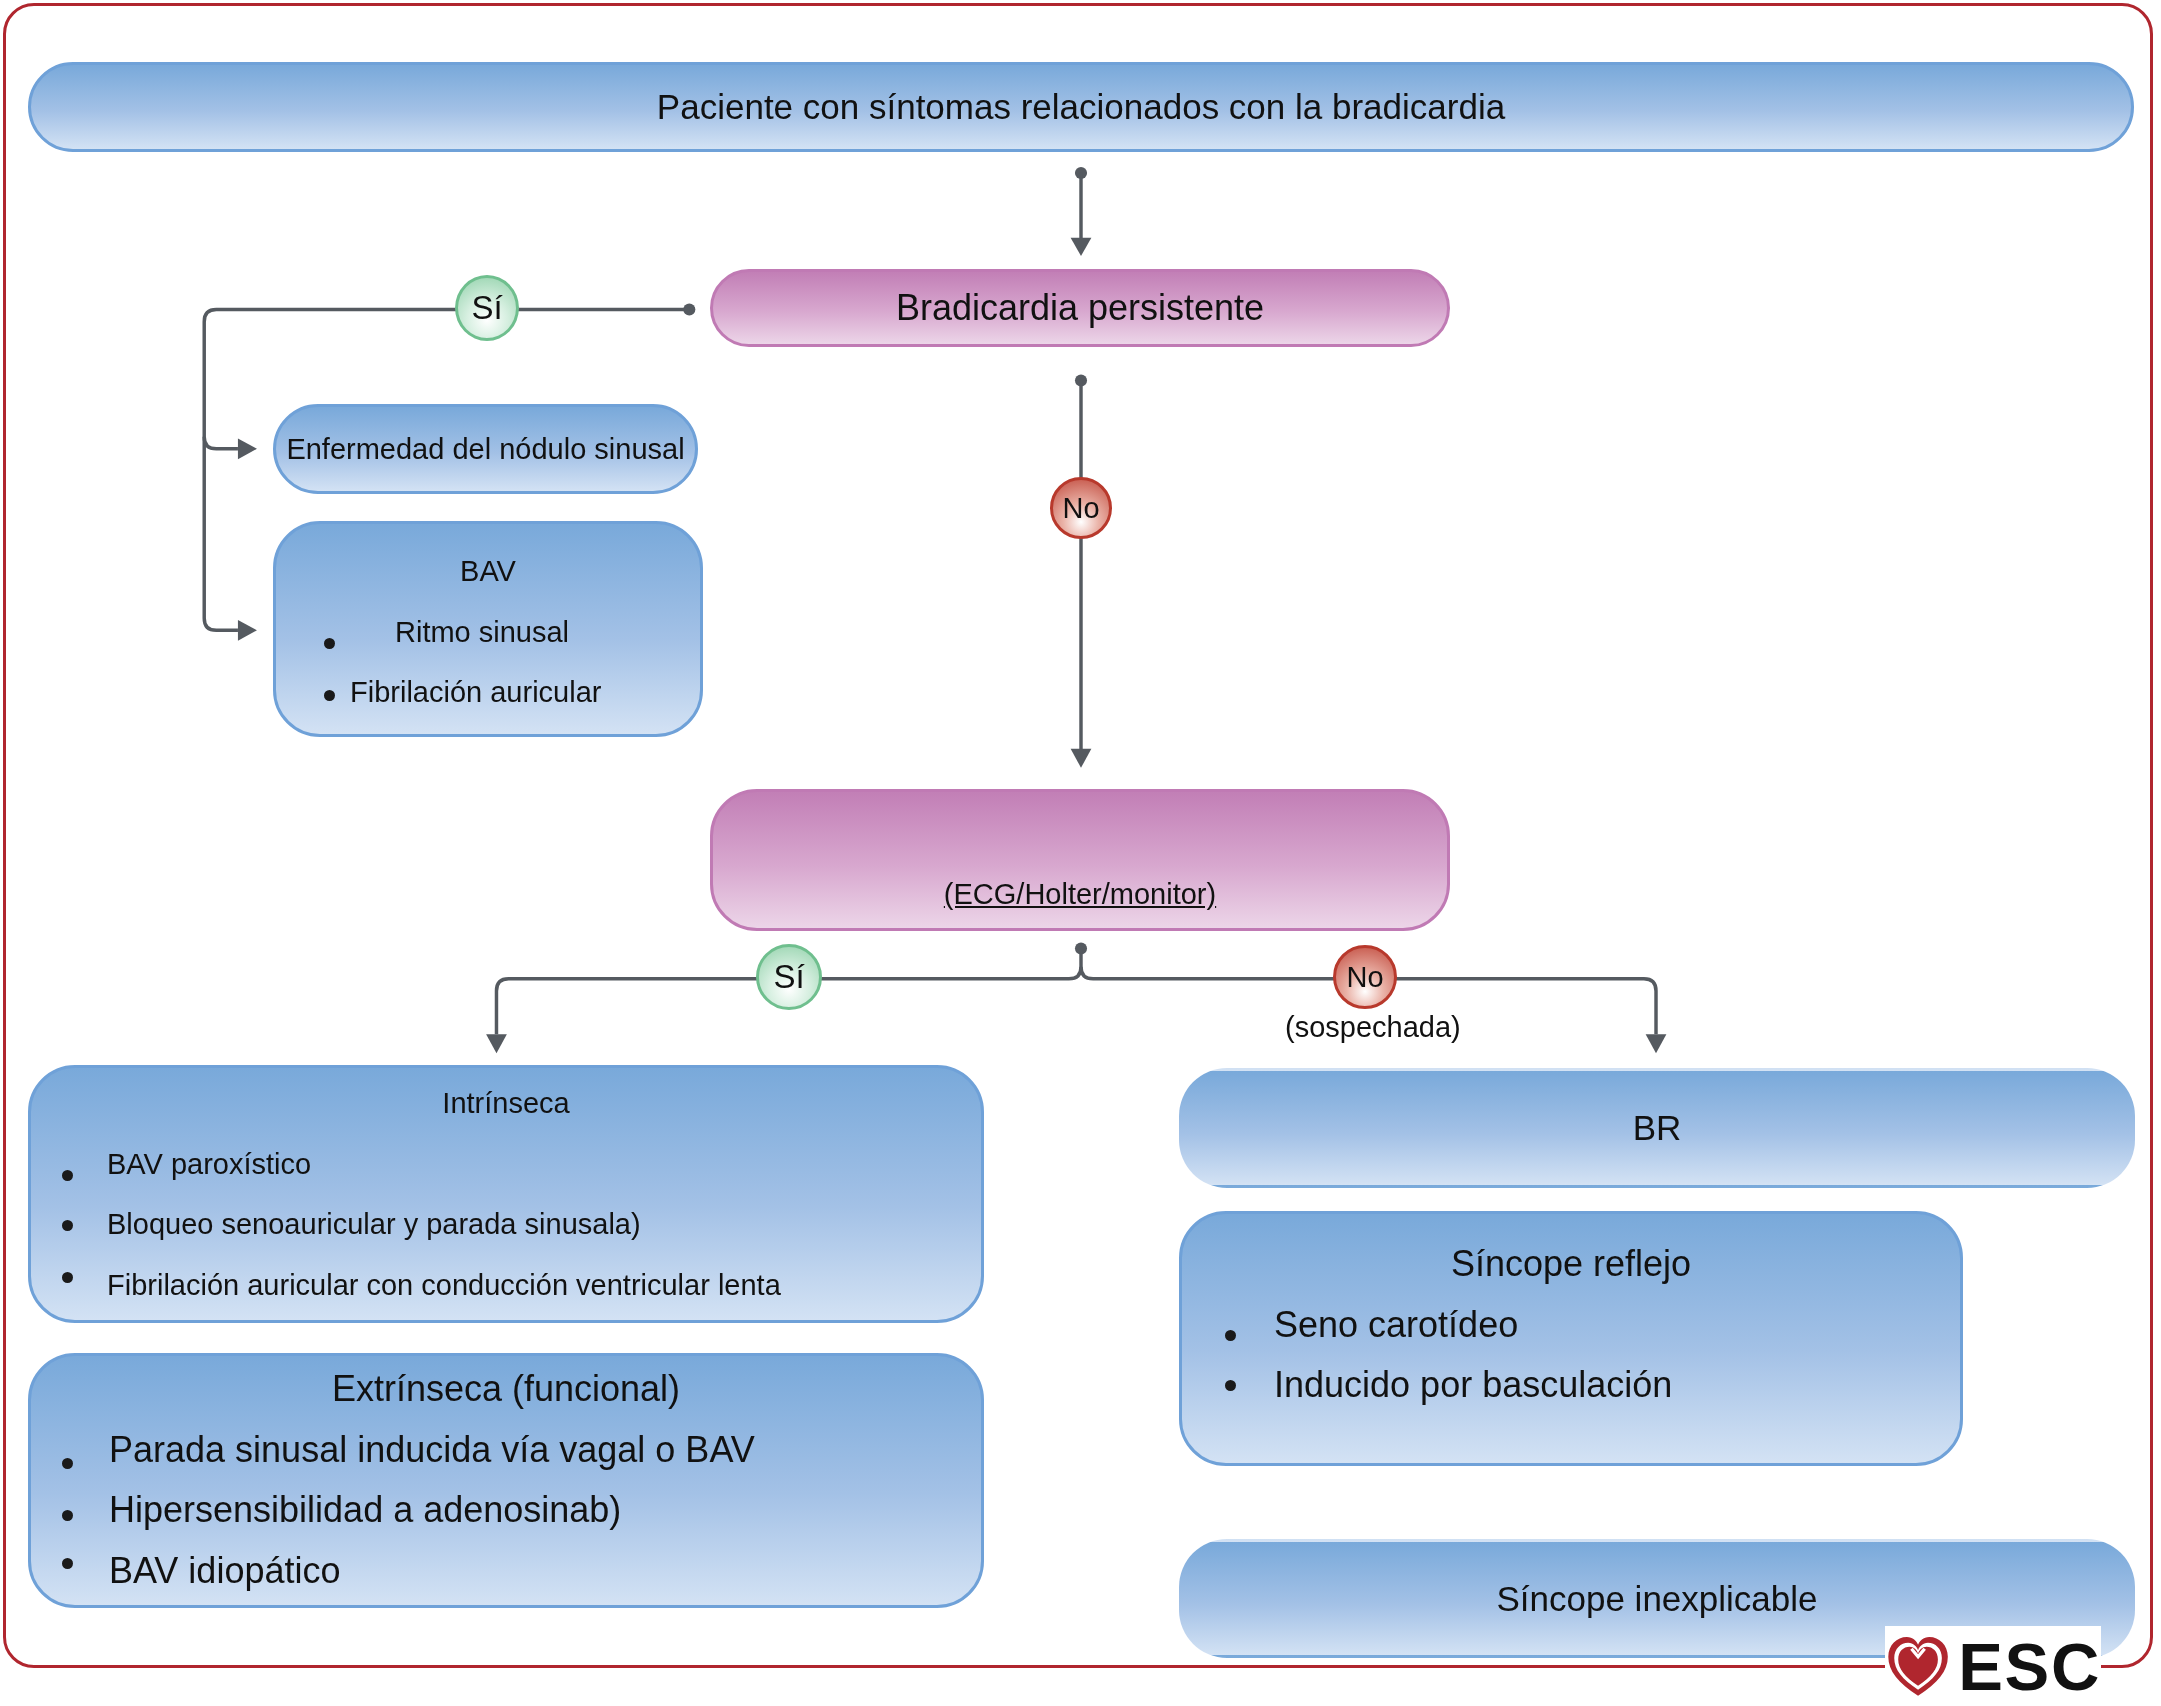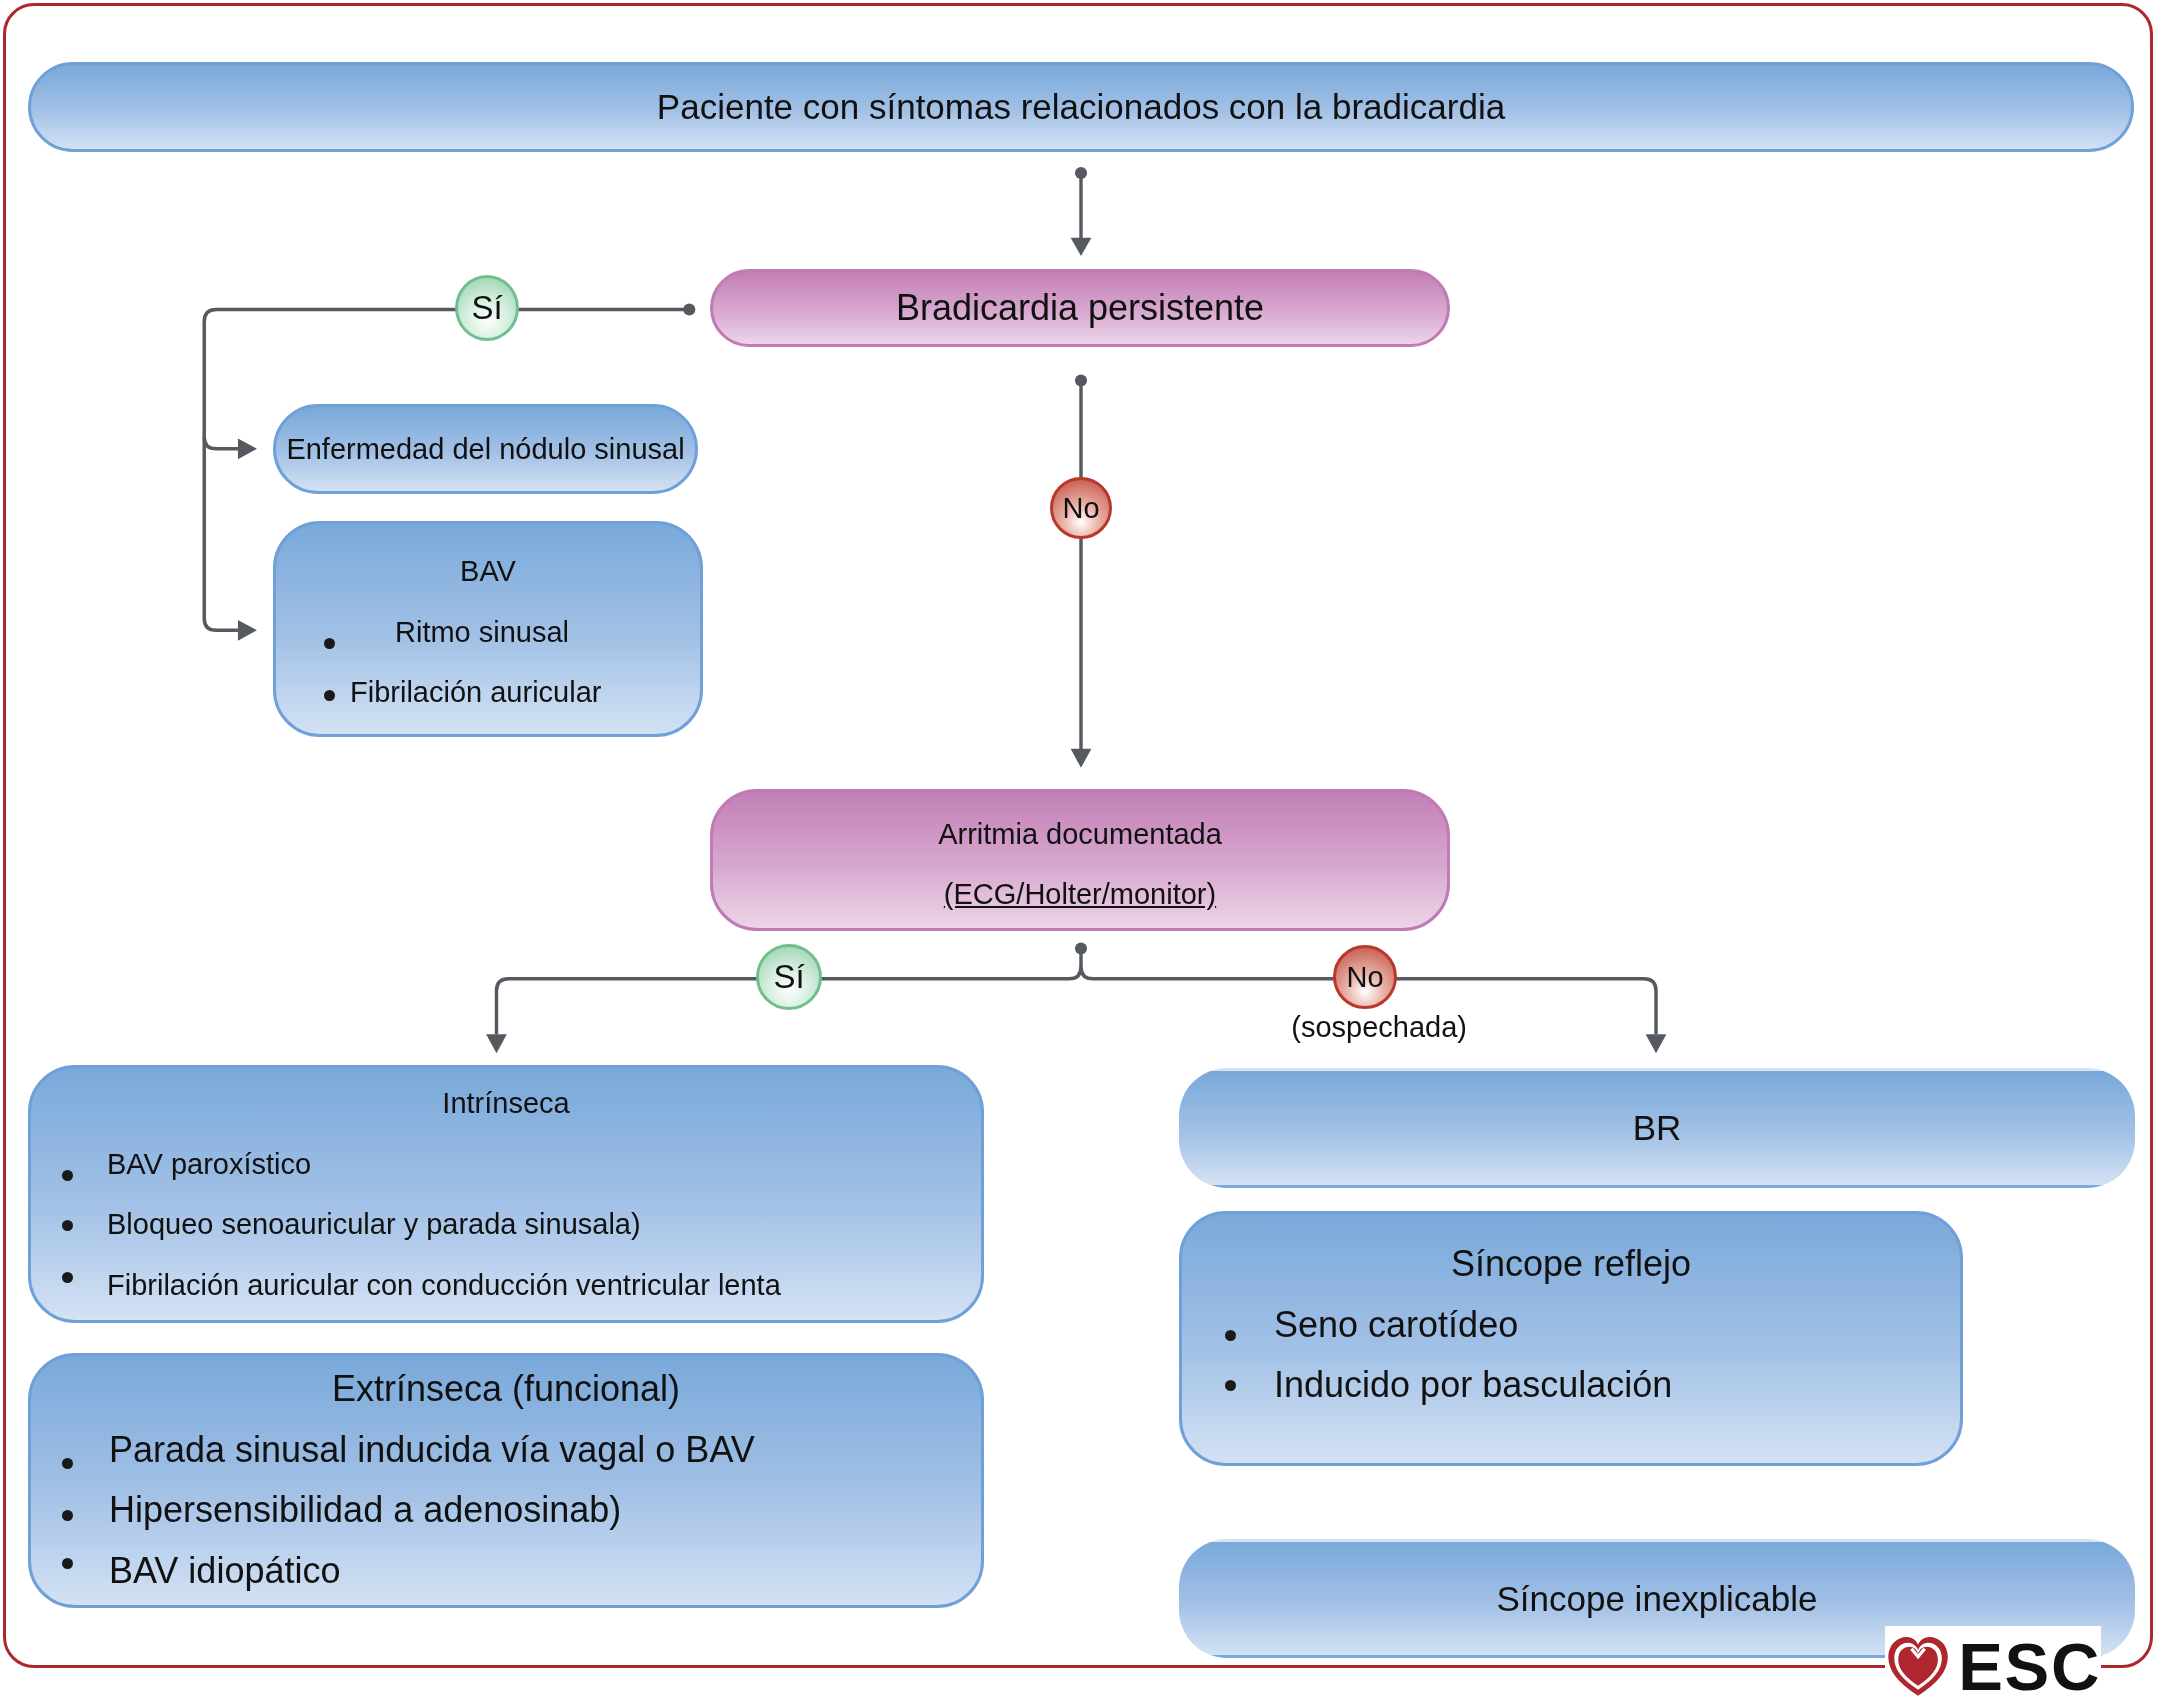--- a/index.html
+++ b/index.html
@@ -96,32 +96,31 @@
     <span>Ritmo sinusal</span>
   </div>
   <span class="bullet-dot" style="position:absolute;left:48px;top:114px;width:11.2px;height:11.2px;border-radius:50%;background:#1a1a1a;"></span>
   <div style="position:absolute;left:74px;top:152px;">
     <span>Fibrilación auricular</span>
   </div>
   <span style="position:absolute;left:48px;top:166px;width:11.2px;height:11.2px;border-radius:50%;background:#1a1a1a;"></span>
 </div>
 
 <div class="box pink rounded" style="left:710px;top:789px;width:740px;height:142px;font-size:29px;">
-  <div style="position:absolute;left:0;right:0;top:26px;">Arritmia documentada</div>
   <div style="position:absolute;left:0;right:0;top:86px;text-decoration:underline;">(ECG/Holter/monitor)</div>
 </div>
 
 <div class="badge yes" style="left:756px;top:944px;width:66px;height:66px;">
   <span>Sí</span>
 </div>
 
 <div class="badge no" style="left:1333px;top:945px;width:64px;height:64px;font-size:29px;">
   <span>No</span>
 </div>
-<div class="label" style="left:1285px;top:1011px;width:182px;text-align:right;">(sospechada)</div>
+<div class="label" style="left:1285px;top:1011px;width:182px;text-align:left;">(sospechada)</div>
 
 <div class="box blue rounded" style="left:28px;top:1065px;width:956px;height:258px;font-size:29px;">
   <div style="position:absolute;left:0;right:0;top:19px;">Intrínseca</div>
   <div style="position:absolute;left:76px;top:80px;">BAV paroxístico</div>
   <span style="position:absolute;left:31px;top:102px;width:11.2px;height:11.2px;border-radius:50%;background:#1a1a1a;"></span>
   <div style="position:absolute;left:76px;top:140px;">Bloqueo senoauricular y parada sinusala)</div>
   <span style="position:absolute;left:31px;top:152px;width:11.2px;height:11.2px;border-radius:50%;background:#1a1a1a;"></span>
   <div style="position:absolute;left:76px;top:201px;">Fibrilación auricular con conducción ventricular lenta</div>
   <span style="position:absolute;left:31px;top:204px;width:11.2px;height:11.2px;border-radius:50%;background:#1a1a1a;"></span>
 </div>

